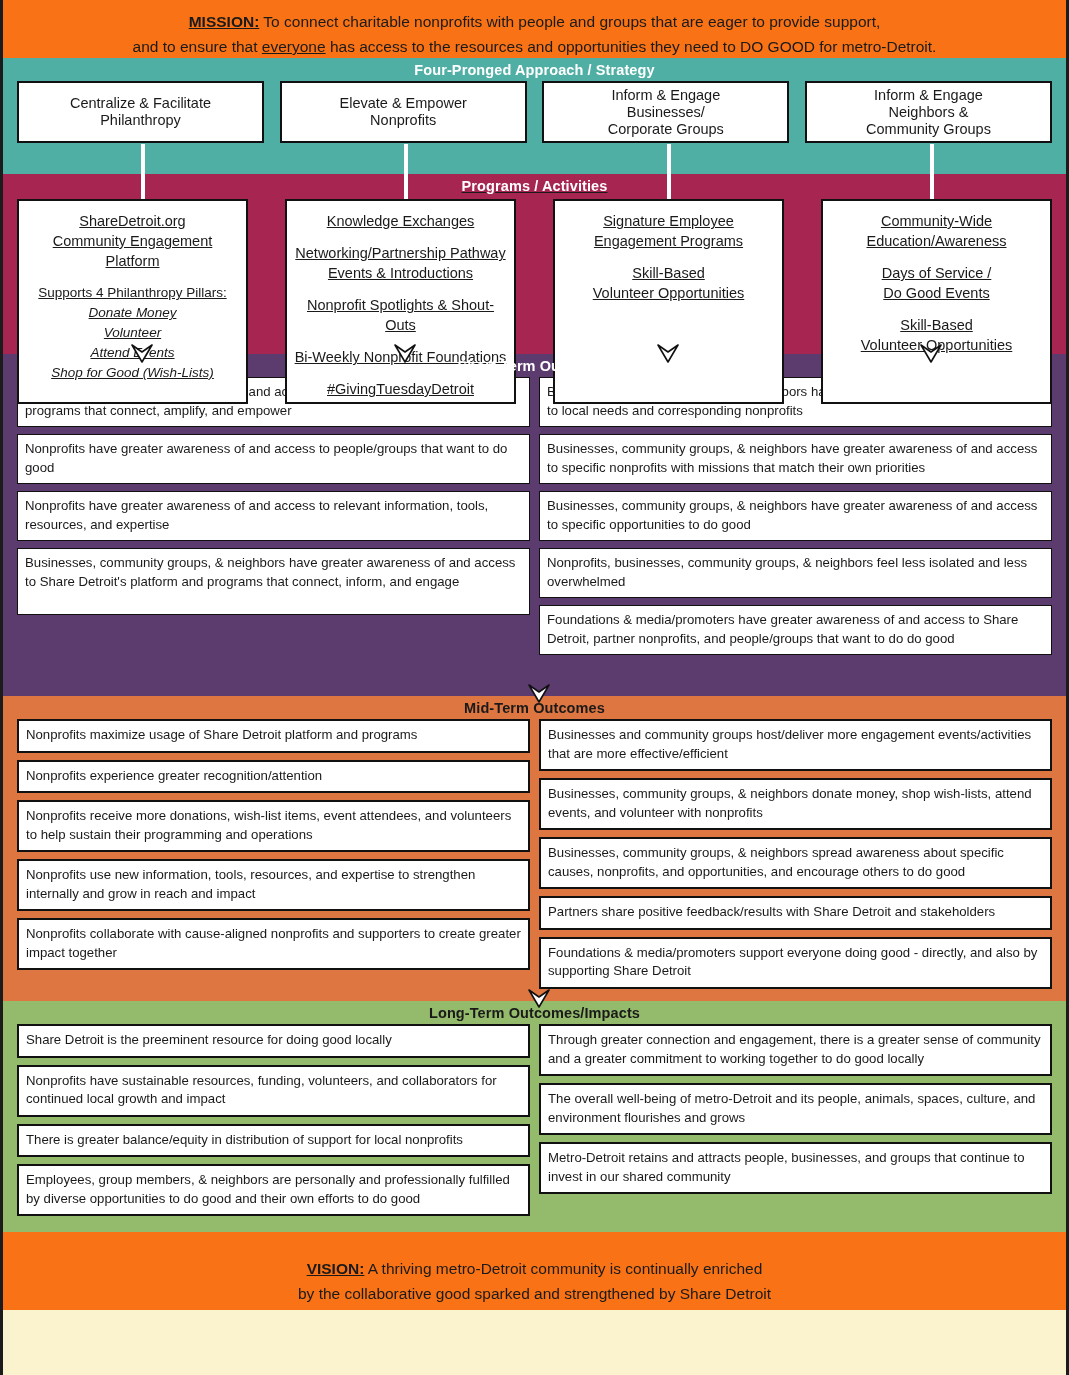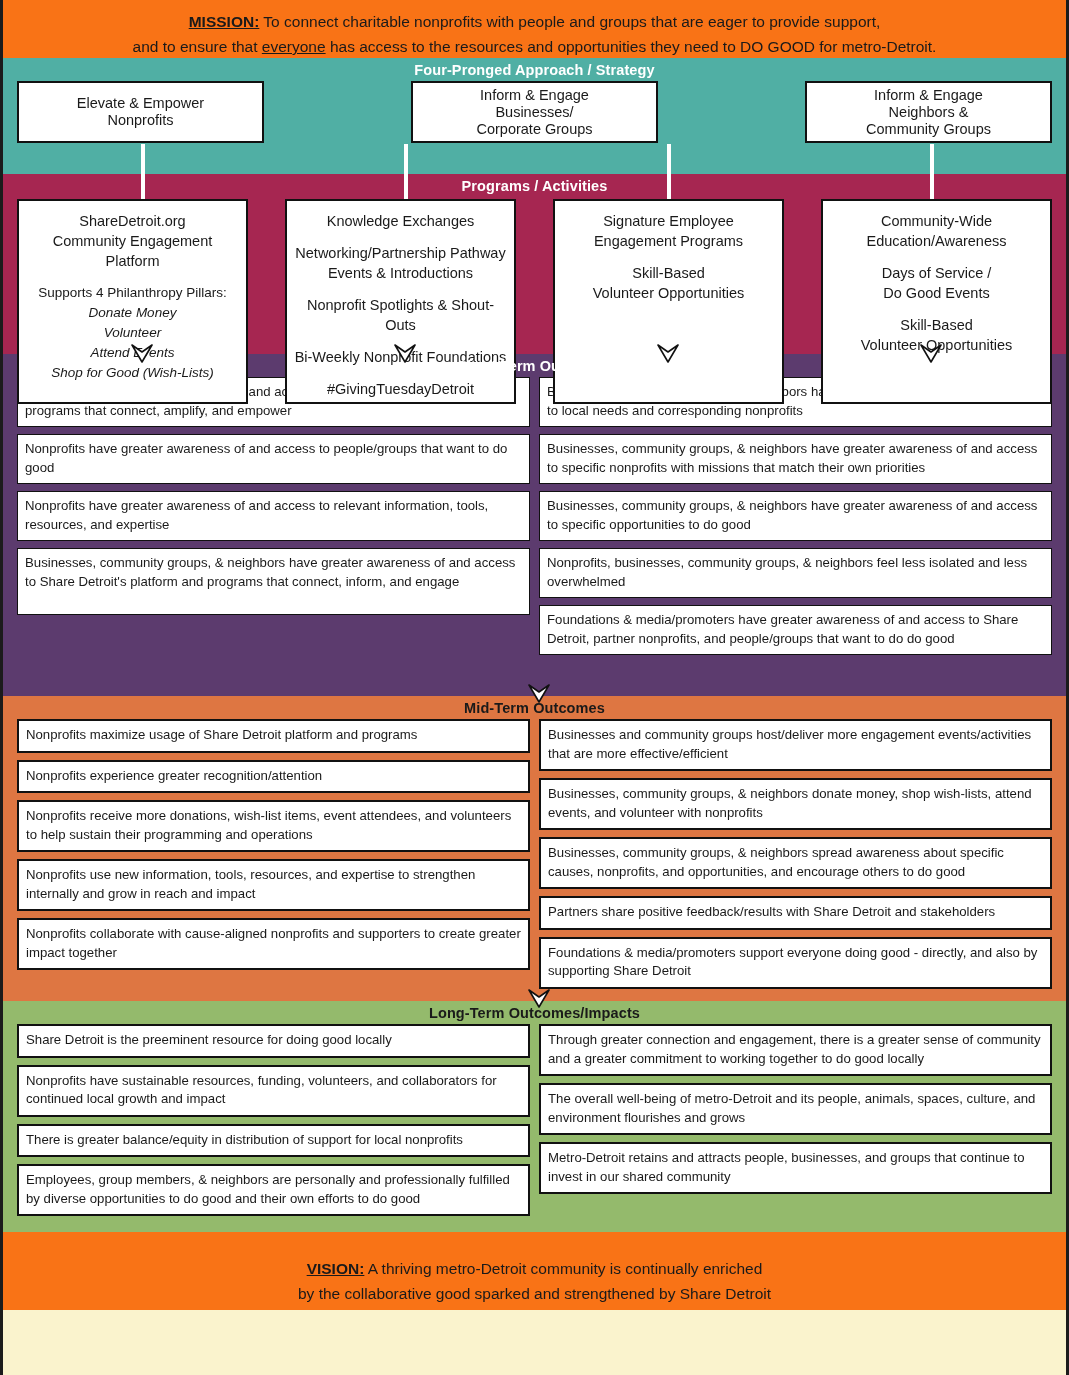--- a/index.html
+++ b/index.html
@@ -36,21 +36,21 @@
     text-align:center;
     font-weight:bold;
     font-size:14.5px;
     letter-spacing:.1px;
     padding:4px 0 3px 0;
     position:relative;
     z-index:3;
   }
   .band-strategy{background:#50AFA4;height:116px;}
   .band-strategy .band-title{color:#ffffff;}
-  .band-programs{background:#A62651;height:180px;}
+  .band-programs{background:#A62651;height:180px;text-decoration:underline;}
   .band-programs .band-title{color:#ffffff;}
   .band-short{background:#5C3B6E;height:342px;}
   .band-short .band-title{color:#ffffff;}
   .band-mid{background:#DE7642;height:305px;}
   .band-mid .band-title{color:#1a1a1a;}
   .band-long{background:#94BA6C;height:231px;}
   .band-long .band-title{color:#1a1a1a;}
 
   
   .strategy-row{
@@ -154,20 +154,26 @@
     <div class="band-title">Four-Pronged Approach / Strategy</div>
 
     <div class="connector" style="left:138px;top:86px;height:118px;"></div>
     <div class="connector" style="left:401px;top:86px;height:118px;"></div>
     <div class="connector" style="left:664px;top:86px;height:118px;"></div>
     <div class="connector" style="left:927px;top:86px;height:118px;"></div>
 
     <div class="strategy-row">
       <div class="strategy-box">
         <div>
+          <span>Centralize &amp; Facilitate</span><br>
+          <span>Philanthropy</span>
+        </div>
+      </div>
+      <div class="strategy-box">
+        <div>
           <span>Elevate &amp; Empower</span><br>
           <span>Nonprofits</span>
         </div>
       </div>
       <div class="strategy-box">
         <div>
           <span>Inform &amp; Engage</span><br>
           <span>Businesses/</span><br>
           <span>Corporate Groups</span>
         </div>

